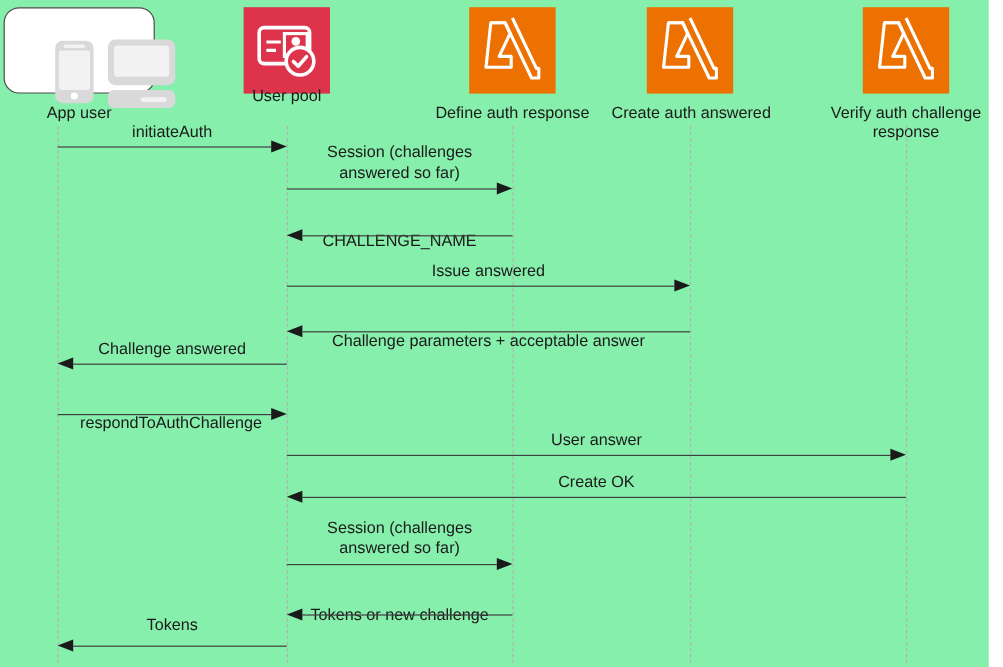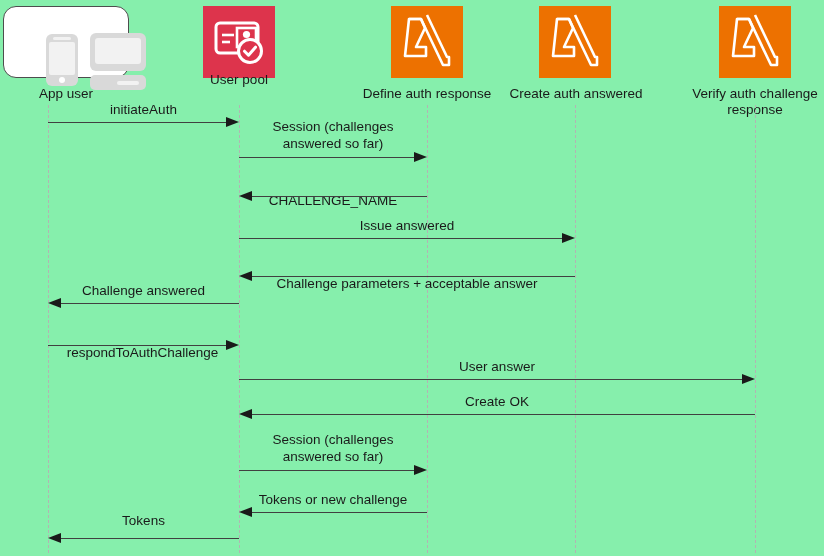--- a/index.html
+++ b/index.html
@@ -280,21 +280,21 @@
   </div>
 
   <div>
     <div class="msg-label" style="left:239px; top:431px; width:188px;">Session (challenges
 answered so far)</div>
     <div class="msg-line" style="left:239px; top:470px; width:175px;"></div>
     <div class="arrow-head right" style="left:414px; top:464.5px;"></div>
   </div>
 
   <div>
-    <div class="msg-label" style="left:237px; top:491px; width:192px;">Tokens or new challenge</div>
+    <div class="msg-label" style="left:237px; top:504px; width:192px;">Tokens or new challenge</div>
     <div class="msg-line" style="left:252px; top:512px; width:175px;"></div>
     <div class="arrow-head left" style="left:239px; top:506.5px;"></div>
   </div>
 
   <div>
     <div class="msg-label" style="left:48px; top:512px; width:191px;">Tokens</div>
     <div class="msg-line" style="left:61px; top:538px; width:178px;"></div>
     <div class="arrow-head left" style="left:48px; top:532.5px;"></div>
   </div>
 

